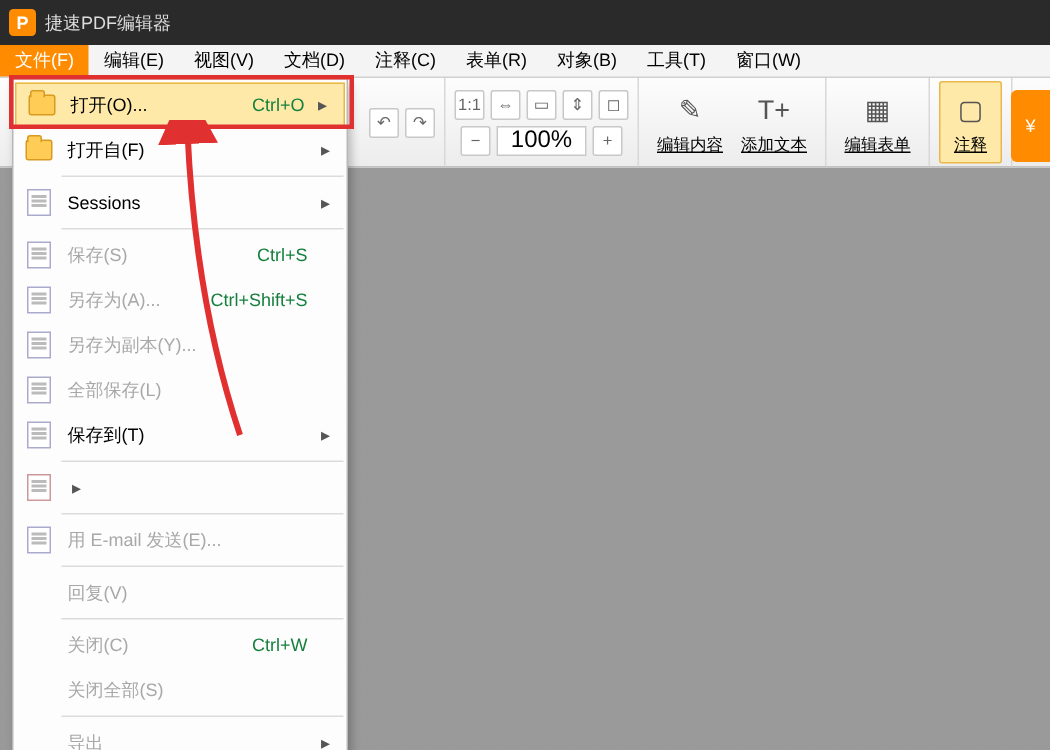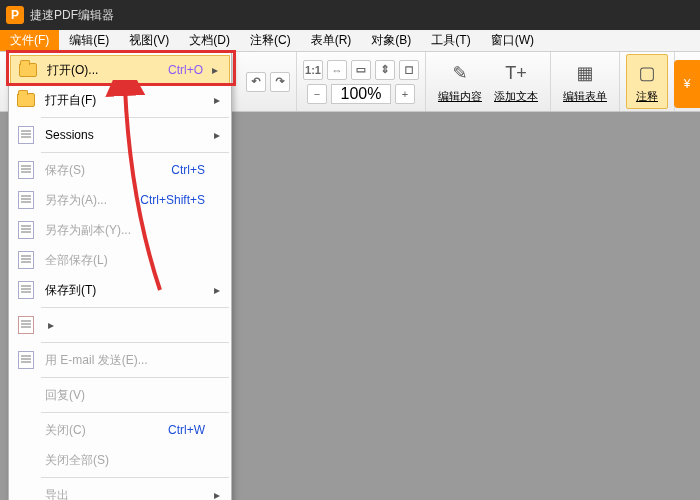--- a/index.html
+++ b/index.html
@@ -12,21 +12,21 @@
   .titlebar .right .link { display: flex; align-items: center; gap: 4px; color: #3aa0ff; cursor: pointer; }
   .titlebar .right .link.ocr { color: #ddd; }
   .titlebar .right .ocr-badge { width: 16px; height: 16px; background: #ff8c00; border-radius: 2px; display: flex; align-items: center; justify-content: center; font-size: 8px; color: #fff; }
   
   .menubar { height: 22px; background: #f4f4f4; border-bottom: 1px solid #d0d0d0; display: flex; align-items: stretch; }
   .menubar .menu { padding: 0 10px; display: flex; align-items: center; cursor: pointer; }
   .menubar .menu.active { background: #ff8c00; color: #fff; }
   
   .toolbar { height: 60px; background: linear-gradient(#fdfdfd,#ececec); border-bottom: 1px solid #c8c8c8; display: flex; align-items: center; padding-left: 240px; }
   .toolbar .group { display: flex; flex-direction: column; align-items: center; padding: 2px 6px; border-right: 1px solid #d8d8d8; height: 100%; justify-content: center; }
-  .toolbar .icons-row { display:flex; gap:4px;font-weight:bold; }
+  .toolbar .icons-row { display:flex; gap:4px; }
   .toolbar .small-icon { width:20px; height:20px; border:1px solid #c8c8c8; border-radius:2px; background:#fff; display:flex; align-items:center; justify-content:center; font-size:11px; color:#666; }
   .toolbar .zoom { display:flex; align-items:center; gap:4px; margin-top:4px; }
   .toolbar .zoom input { width:60px; height:20px; border:1px solid #c8c8c8; text-align:center; font-size:16px; }
   .toolbar .big-btn { display:flex; flex-direction:column; align-items:center; gap:2px; padding:4px 6px; cursor:pointer; }
   .toolbar .big-btn .big-icon { width:28px; height:28px; display:flex; align-items:center; justify-content:center; font-size:18px; color:#555; }
   .toolbar .big-btn .lbl { font-size:11px; white-space:nowrap;text-decoration:underline; }
   .toolbar .big-btn.highlight { background:#ffe9a8; border:1px solid #e8b84a; border-radius:2px; }
   
   .canvas { position:absolute; top:112px; left:0; right:0; bottom:0; background: repeating-conic-gradient(#999 0% 25%, #9a9a9a 0% 50%) 50% / 4px 4px; }
   
@@ -38,24 +38,24 @@
   .dropdown .item {
     display: flex; align-items: center; height: 30px; padding: 0 8px 0 4px; cursor: pointer; position: relative;
   }
   .dropdown .item .icon-slot { width: 26px; display:flex; align-items:center; justify-content:center; }
   .dropdown .item .folder { width:18px; height:14px; background:#ffcc55; border:1px solid #d89a20; border-radius:2px; position:relative; }
   .dropdown .item .folder:before { content:""; position:absolute; top:-4px; left:0; width:8px; height:4px; background:#ffcc55; border:1px solid #d89a20; border-bottom:none; border-radius:2px 2px 0 0; }
   .dropdown .item .doc-icon { width:16px; height:18px; background:#fff; border:1px solid #aac; position:relative; }
   .dropdown .item .doc-icon.pdf { border-color:#c99; }
   .dropdown .item .doc-icon::after { content:""; position:absolute; top:3px; left:2px; right:2px; height:2px; background:#bbb; box-shadow:0 3px 0 #bbb, 0 6px 0 #bbb; }
   .dropdown .item .label { flex:1; padding-left:6px; white-space: nowrap; overflow: hidden; text-overflow: ellipsis; }
-  .dropdown .item .shortcut { color:#8b5cf6; margin-left:8px; }
+  .dropdown .item .shortcut { color:#15803d; margin-left:8px; }
   .dropdown .item .arrow { width:12px; text-align:center; color:#555; margin-left:6px; }
   .dropdown .item.disabled { color:#a8a8a8; }
-  .dropdown .item.disabled .shortcut { color:#1d4ed8; }
+  .dropdown .item.disabled .shortcut { color:#15803d; }
   .dropdown .sep { height:1px; background:#dcdcdc; margin:2px 2px 2px 32px; }
   
   .highlight-box {
     position: absolute; top: 50px; left: 6px; width: 230px; height: 36px;
     border: 3px solid #e03030; pointer-events:none; z-index:10;
   }
   .dropdown .item.selected { background:#ffe9a8; border:1px solid #e8b84a; height:30px; margin:0 1px; }
   
   .red-arrow {
     position:absolute; z-index:11; pointer-events:none;

